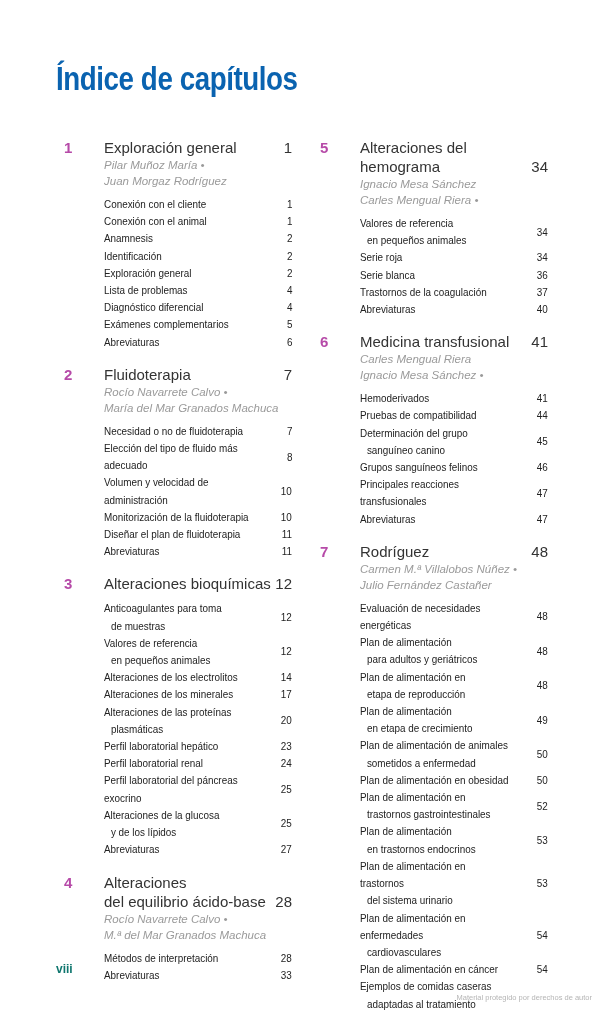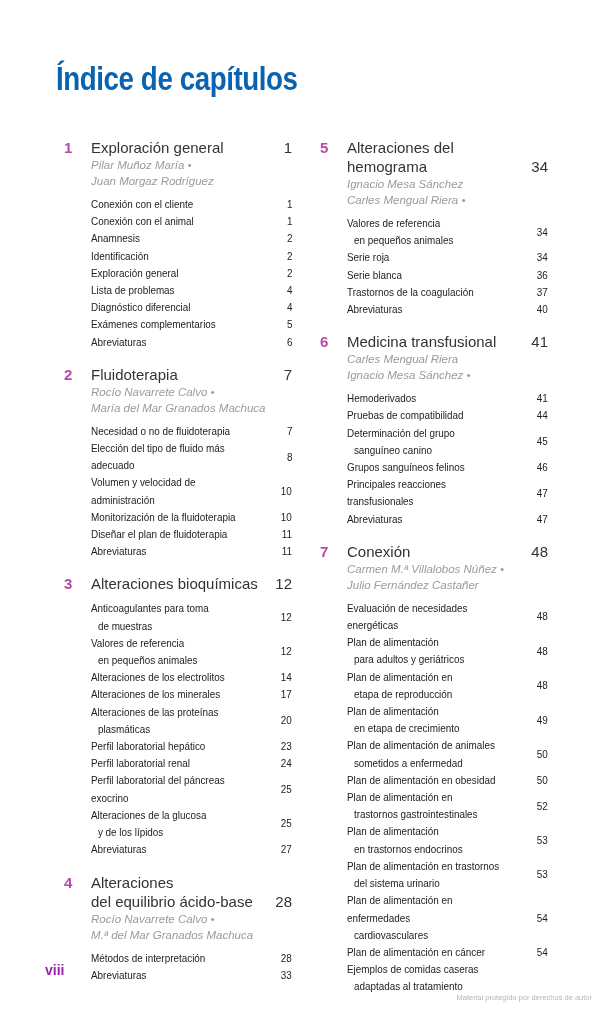--- a/index.html
+++ b/index.html
@@ -14,35 +14,35 @@
       transform: scaleX(0.84); transform-origin: left top;
     }
     .col { position: absolute; top: 138px; width: 228px; }
     .col-left { left: 64px; }
     .col-right { left: 320px; top: 138px; }
     .chapter { position: relative; margin-bottom: 14px; }
     .ch-num {
       position: absolute; left: 0; top: 1px; font-weight: bold; font-size: 15px; color: #b64aa8;
       font-family: "Liberation Sans", sans-serif;
     }
-    .ch-body { margin-left: 27px; }
+    .ch-body { margin-left: 40px; }
     .ch-head { display: flex; justify-content: space-between; align-items: flex-end; }
     .ch-title { font-size: 15px; color: #333; line-height: 19px; font-family: "Liberation Sans", sans-serif; }
     .ch-page { font-size: 15px; color: #333; line-height: 19px; }
     .authors { font-style: italic; font-size: 11.5px; color: #9a9a9a; line-height: 16px; margin-bottom: 7px; }
     .entries { }
     .entry {
       display: flex; justify-content: space-between; align-items: center;
       font-size: 11.5px; color: #222; line-height: 17.2px;
     }
     .entry-label { transform: scaleX(0.86); transform-origin: left bottom; white-space: pre-line; display:block; }
     .entry-label .cont { padding-left: 8px; }
     .entry-page { transform: scaleX(0.86); transform-origin: right bottom; }
     .page-number {
-      position: absolute; left: 45px; top: 962px; font-weight: bold; font-size: 14px; color: #a21caf;
+      position: absolute; left: 56px; top: 962px; font-weight: bold; font-size: 12px; color: #0f766e;
     }
     .watermark {
       position: absolute; right: 8px; top: 993px; font-size: 7.5px; color: #b5b5b5;
     }
   </style>
 </head>
 <body>
 
 <h1 class="page-title">Índice de capítulos</h1>
 
@@ -291,21 +291,21 @@
             <span class="entry-label"><div>Abreviaturas</div></span>
             <span class="entry-page">47</span>
           </div>
         </div>
       </div>
     </div>
     <div class="chapter">
       <span class="ch-num">7</span>
       <div class="ch-body">
         <div class="ch-head">
-          <div class="ch-title">Conexión</div>
+          <div class="ch-title">Rodríguez</div>
           <span class="ch-page">48</span>
         </div>
         <div class="authors">
           <div>Carmen M.ª Villalobos Núñez •</div>
           <div>Julio Fernández Castañer</div>
         </div>
         <div class="entries">
           <div class="entry">
             <span class="entry-label"><div>Evaluación de necesidades energéticas</div></span>
             <span class="entry-page">48</span>

